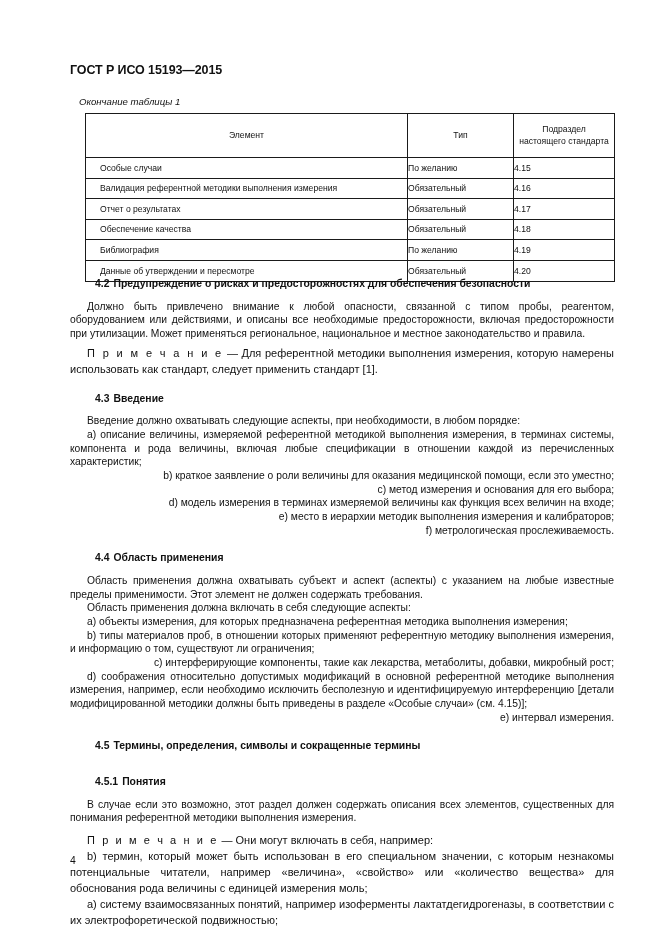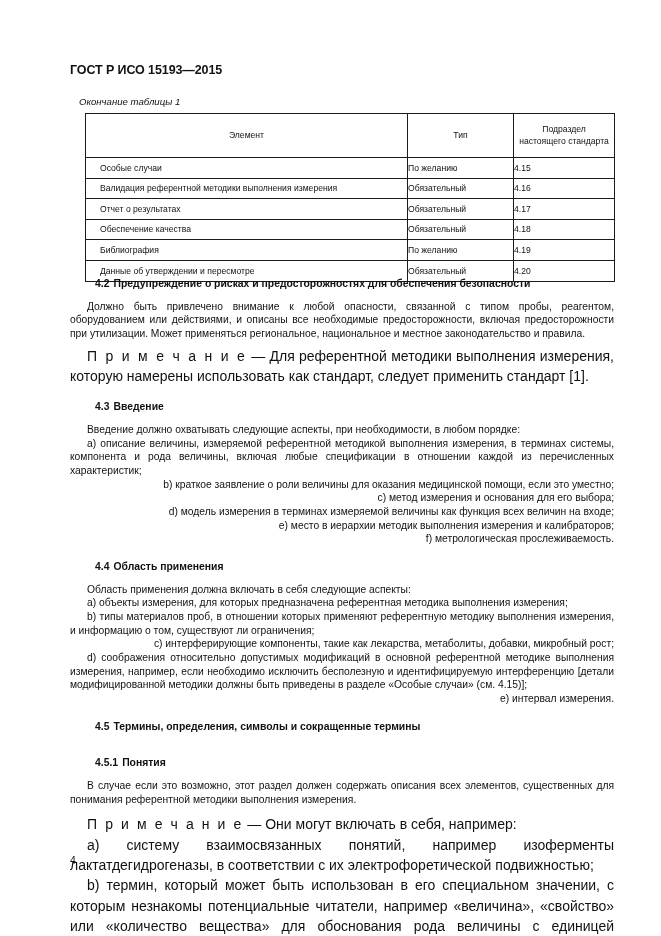--- a/index.html
+++ b/index.html
@@ -130,21 +130,21 @@
     font-size: 10.3px;
     margin: 0;
     line-height: 1.33;
     text-align: justify;
     text-indent: 17px;
     hyphens: manual;
   }
   p.item.nojust { text-align: right; }
 
   p.note {
-    font-size: 14px;
+    font-size: 11px;
     margin: 0;
     line-height: 1.45;
     text-align: justify;
     text-indent: 17px;
   }
 
   .sp-letters {
     letter-spacing: 2.1px;
   }
 
@@ -229,35 +229,36 @@
     <p class="para nojust">Введение должно охватывать следующие аспекты, при необходимости, в любом порядке:</p>
     <p class="item">a)  описание величины, измеряемой референтной методикой выполнения измерения, в терминах системы, компонента и рода величины, включая любые спецификации в отношении каждой из перечисленных характеристик;</p>
     <p class="item nojust">b)  краткое заявление о роли величины для оказания медицинской помощи, если это уместно;</p>
     <p class="item nojust">c)  метод измерения и основания для его выбора;</p>
     <p class="item nojust">d)  модель измерения в терминах измеряемой величины как функция всех величин на входе;</p>
     <p class="item nojust">e)  место в иерархии методик выполнения измерения и калибраторов;</p>
     <p class="item nojust">f)  метрологическая прослеживаемость.</p>
     <div class="gap-s"></div>
 
     <h3 class="sect"><span class="num">4.4</span><span>Область применения</span></h3>
+    <p class="para">Область применения должна охватывать субъект и аспект (аспекты) с указанием на любые известные пределы применимости. Этот элемент не должен содержать требования.</p>
     <p class="para nojust">Область применения должна включать в себя следующие аспекты:</p>
     <p class="item">a)  объекты измерения, для которых предназначена референтная методика выполнения измерения;</p>
     <p class="item">b)  типы материалов проб, в отношении которых применяют референтную методику выполнения измерения, и информацию о том, существуют ли ограничения;</p>
     <p class="item nojust">c)  интерферирующие компоненты, такие как лекарства, метаболиты, добавки, микробный рост;</p>
     <p class="item">d)  соображения относительно допустимых модификаций в основной референтной методике выполнения измерения, например, если необходимо исключить бесполезную и идентифицируемую интерференцию [детали модифицированной методики должны быть приведены в разделе «Особые случаи» (см. 4.15)];</p>
     <p class="item nojust">e)  интервал измерения.</p>
     <div class="gap-s"></div>
 
     <h3 class="sect"><span class="num">4.5</span><span>Термины, определения, символы и сокращенные термины</span></h3>
     <div class="gap-s"></div>
 
     <h3 class="sect"><span class="num">4.5.1</span><span>Понятия</span></h3>
     <p class="para">В случае если это возможно, этот раздел должен содержать описания всех элементов, существенных для понимания референтной методики выполнения измерения.</p>
     <div class="gap-m"></div>
     <p class="note"><span class="sp-letters">П р и м е ч а н и е</span><span> — Они могут включать в себя, например:</span></p>
+    <p class="note">b)  термин, который может быть использован в его специальном значении, с которым незнакомы потенциальные читатели, например «величина», «свойство» или «количество вещества» для обоснования рода величины с единицей измерения моль;</p>
     <p class="note">a)  систему взаимосвязанных понятий, например изоферменты лактатдегидрогеназы, в соответствии с их электрофоретической подвижностью;</p>
-    <p class="note">b)  термин, который может быть использован в его специальном значении, с которым незнакомы потенциальные читатели, например «величина», «свойство» или «количество вещества» для обоснования рода величины с единицей измерения моль;</p>
 
   </div>
 
   <div class="folio">4</div>
 
 </div>
 
 </body></html>

